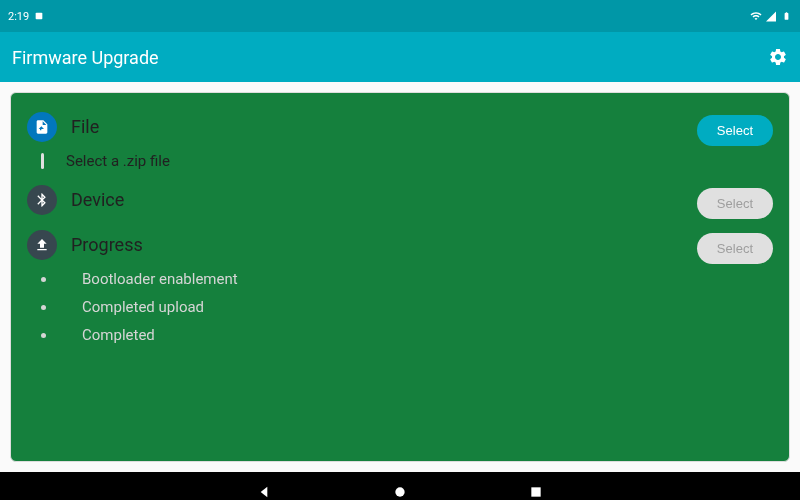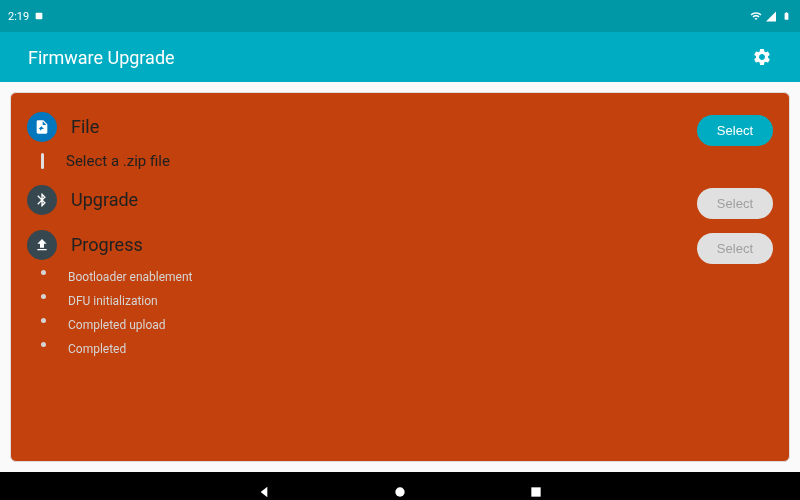--- a/index.html
+++ b/index.html
@@ -19,33 +19,33 @@
     .status-right { display: flex; align-items: center; gap: 3px; }
     .status-icon { width: 12px; height: 12px; display: inline-flex; align-items: center; justify-content: center; }
     
     .app-bar {
       height: 50px;
       background: #00ACC1;
       color: #fff;
       display: flex;
       align-items: center;
       justify-content: space-between;
-      padding: 0 28px;
+      padding: 0 12px;
     }
     .app-title { font-size: 18px; font-weight: 400; }
     .gear { width: 20px; height: 20px; cursor: pointer; }
     
     .content {
       padding: 10px;
       background: #fafafa;
       height: calc(500px - 20px - 50px - 40px);
       overflow: hidden;
     }
     .card {
-      background: #c2410c;
+      background: #15803d;
       border: 1px solid #ddd;
       border-radius: 6px;
       padding: 14px 16px 10px 16px;
       height: 100%;
     }
     
     .section { margin-bottom: 4px; }
     .section-header { display: flex; align-items: center; justify-content: space-between; margin-bottom: 6px; }
     .section-left { display: flex; align-items: center; gap: 14px; }
     .circle-icon {
@@ -71,22 +71,22 @@
       display: flex; align-items: center; gap: 22px;
       padding-left: 14px; margin-bottom: 10px;
       font-size: 15px;
     }
     .vbar { width: 3px; height: 16px; background: #e0e0e0; border-radius: 2px; }
     .sub-text { color: #212121; }
     .sub-text.disabled { color: #cfcfcf; }
     
     .progress-list { padding-left: 14px; }
     .progress-item {
-      display: flex; align-items: flex-start; gap: 22px;
-      font-size: 12px; color: #d5d5d5;
+      display: flex; align-items: center; gap: 36px;
+      font-size: 15px; color: #d5d5d5;
       margin-bottom: 10px;
     }
     .dot { width: 5px; height: 5px; border-radius: 50%; background: #d5d5d5; }
     
     .nav-bar {
       height: 40px; background: #000;
       display: flex; align-items: center; justify-content: center;
       gap: 120px;
     }
     .nav-btn { width: 16px; height: 16px; cursor: pointer; }
@@ -153,21 +153,21 @@
     </div>
 
     <div class="section">
       <div class="section-header">
         <div class="section-left">
           <div class="circle-icon circle-dark">
             <svg viewBox="0 0 24 24" width="16" height="16" fill="#fff">
                 <path d="M17.71 7.71L12 2h-1v7.59L6.41 5 5 6.41 10.59 12 5 17.59 6.41 19 11 14.41V22h1l5.71-5.71-4.3-4.29 4.3-4.29zM13 5.83l1.88 1.88L13 9.59V5.83zm1.88 10.46L13 18.17v-3.76l1.88 1.88z"></path>
               </svg>
           </div>
-          <span class="section-title">Upgrade</span>
+          <span class="section-title">Device</span>
         </div>
         <button class="pill-btn pill-disabled">Select</button>
       </div>
     </div>
 
     <div class="section">
       <div class="section-header">
         <div class="section-left">
           <div class="circle-icon circle-dark">
             <svg viewBox="0 0 24 24" width="16" height="16" fill="#fff">
@@ -178,24 +178,20 @@
         </div>
         <button class="pill-btn pill-disabled">Select</button>
       </div>
       <div class="progress-list">
         <div class="progress-item">
           <div class="dot"></div>
           <span>Bootloader enablement</span>
         </div>
         <div class="progress-item">
           <div class="dot"></div>
-          <span>DFU initialization</span>
-        </div>
-        <div class="progress-item">
-          <div class="dot"></div>
           <span>Completed upload</span>
         </div>
         <div class="progress-item">
           <div class="dot"></div>
           <span>Completed</span>
         </div>
       </div>
     </div>
 
   </div>

